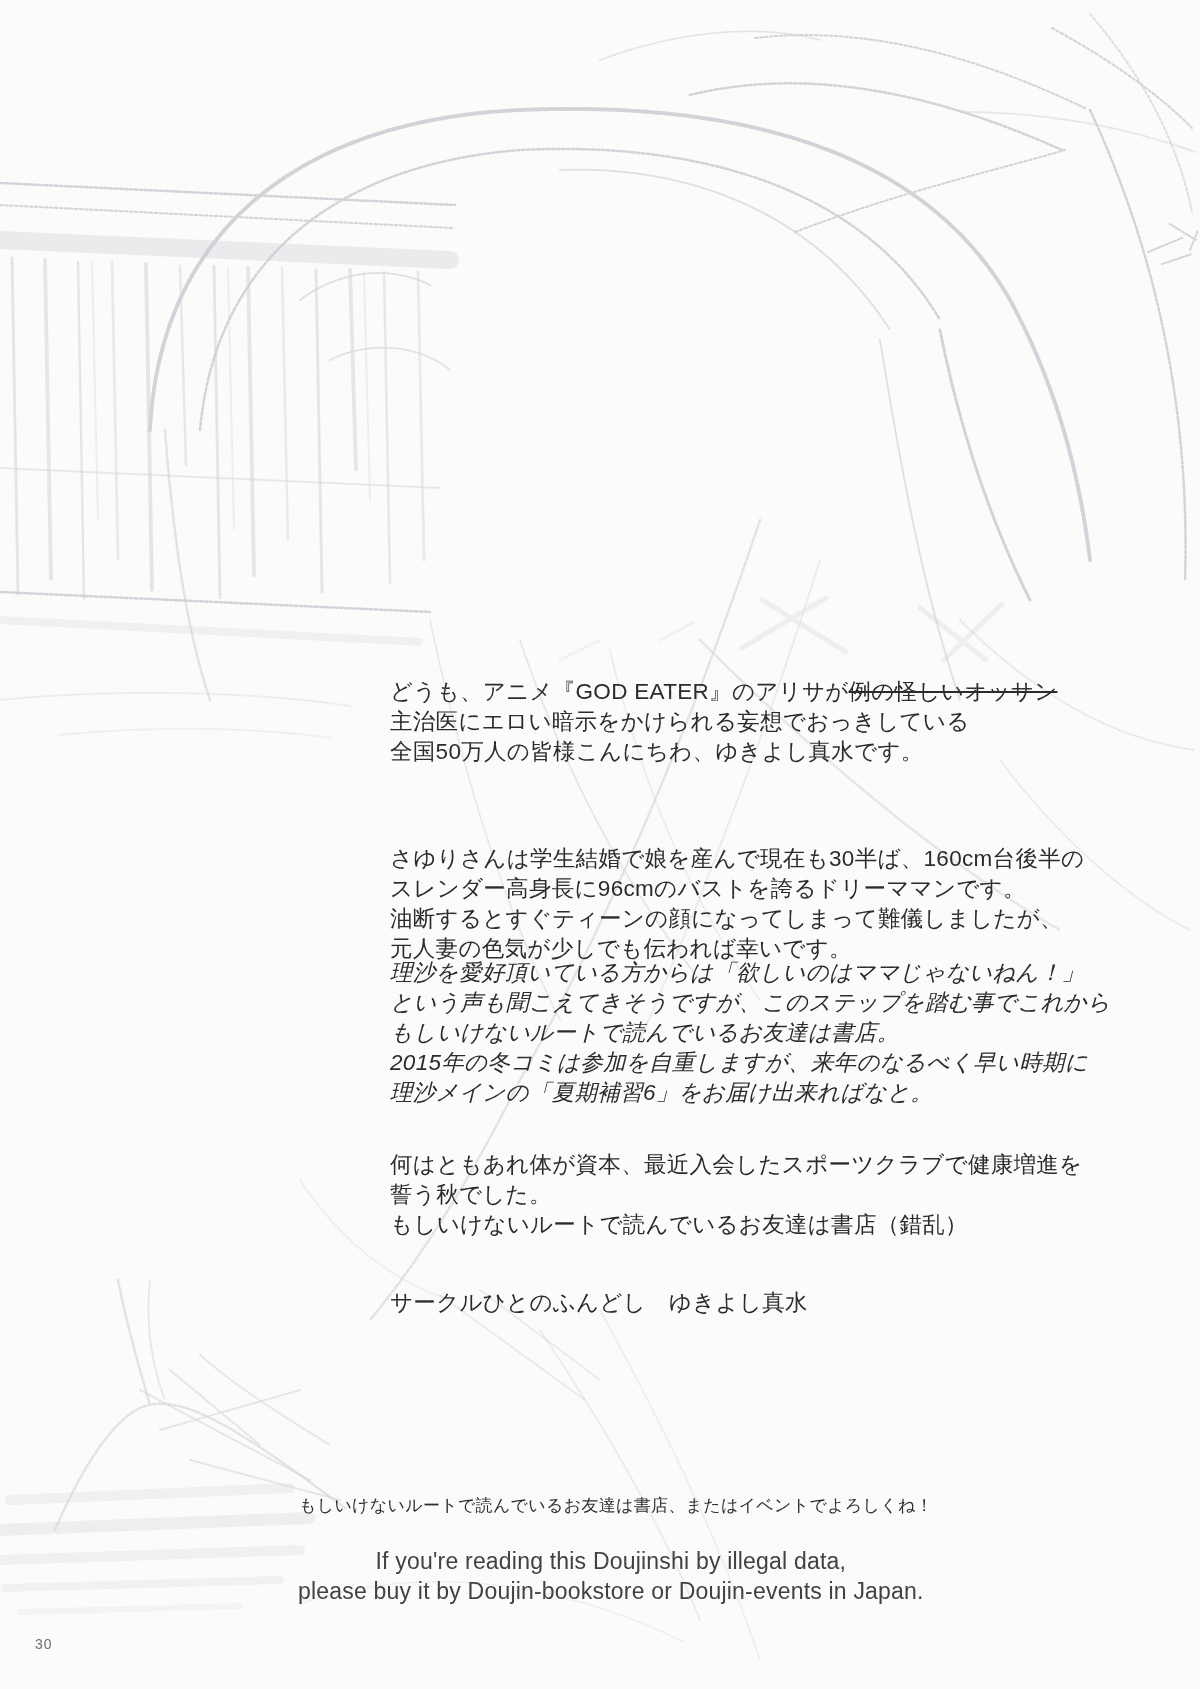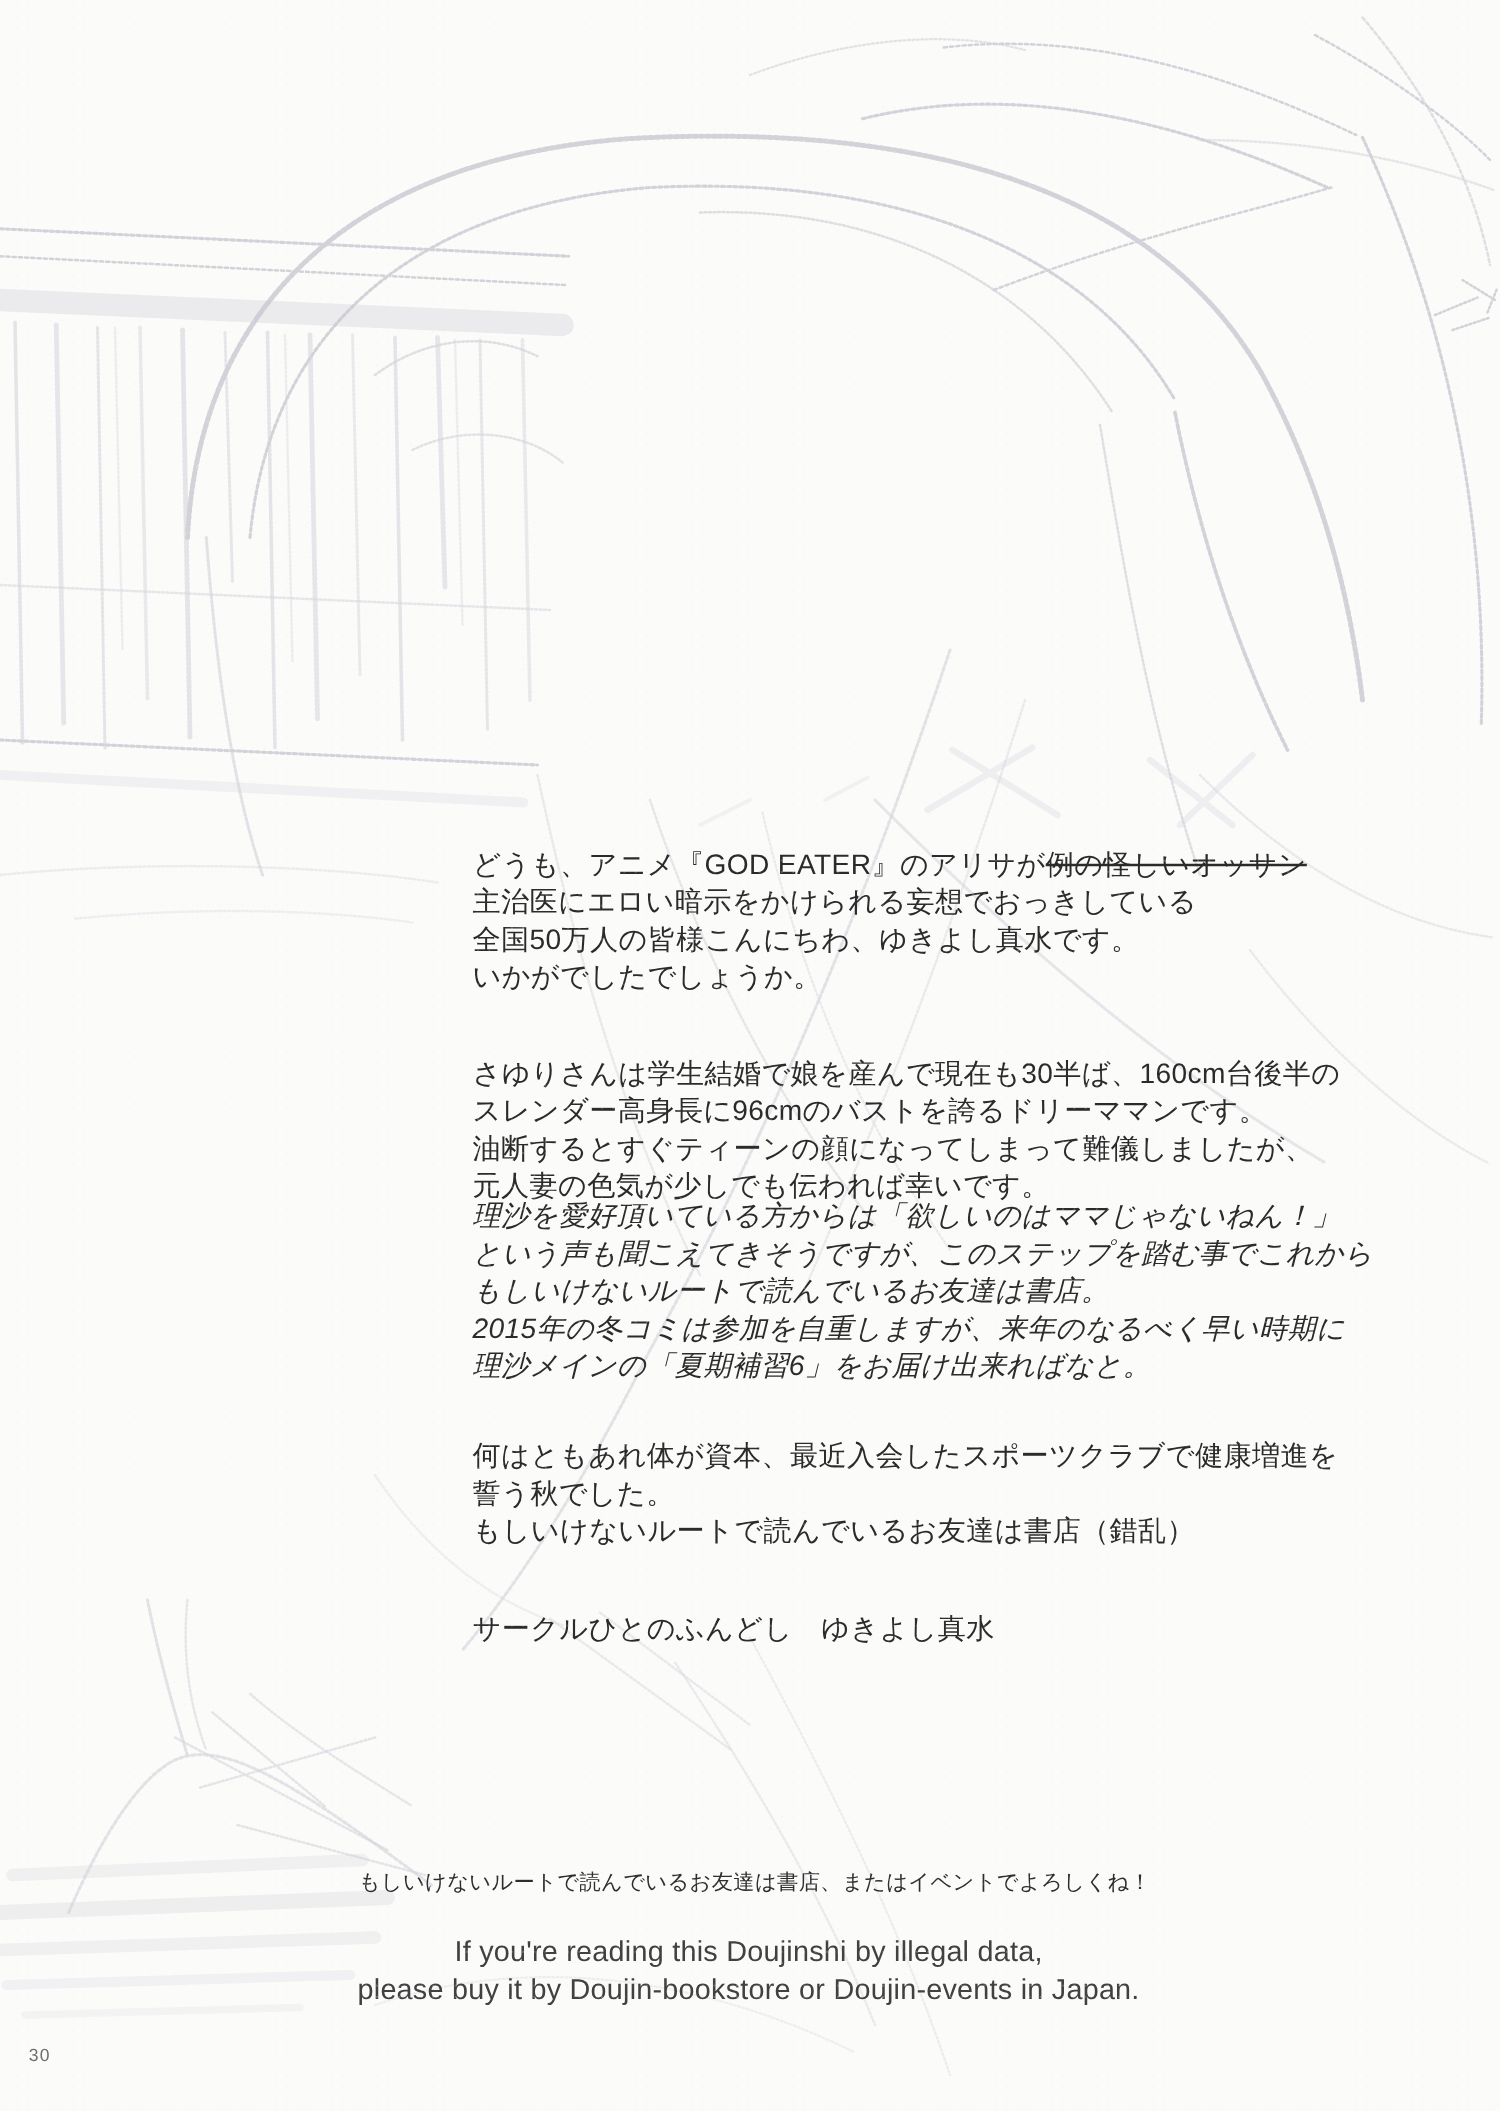--- a/index.html
+++ b/index.html
@@ -14,21 +14,21 @@
   #page::after{
     content:"";position:absolute;inset:0;pointer-events:none;
     background-image:radial-gradient(#ececee 0.6px, transparent 0.8px);
     background-size:9px 9px;opacity:.25;
   }
   svg.sketch{position:absolute;left:0;top:0;filter:blur(.3px);}
   .sk{fill:none;stroke:#d2d2d9;stroke-linecap:round;}
   .d1{stroke-dasharray:2.6 2.4;}
   .d2{stroke-dasharray:1.6 2.0;}
   .band{stroke:#c7c7d0;}
-  .text-layer{position:absolute;inset:0;color:#2b2b2b;}
+  .text-layer{position:absolute;inset:0;color:#2b2b2b;margin-left:12px;}
   .para{
     position:absolute;left:378px;
     font-size:22.5px;line-height:30px;letter-spacing:.3px;
     white-space:nowrap;
   }
   .line{height:30px;}
   .struck{text-decoration:line-through;text-decoration-thickness:2.2px;padding-right:8px;}
   #p1{top:677px;}
   #p2{top:844px;}
   #p3{top:958px;font-style:italic;}
@@ -117,21 +117,20 @@
     <path class="sk d2" stroke-width="1.8" opacity=".35" d="M600,1310 C660,1420 720,1540 760,1660"></path>
     <path class="sk d2" stroke-width="1.8" opacity=".3" d="M300,1604 C424,1562 562,1582 684,1642"></path>
   </svg>
 
   <div class="text-layer">
 
     <div class="para" id="p1">
       <div class="line"><span>どうも、アニメ『GOD EATER』のアリサが</span><span class="struck">例の怪しいオッサン</span></div>
       <div class="line">主治医にエロい暗示をかけられる妄想でおっきしている</div>
       <div class="line">全国50万人の皆様こんにちわ、ゆきよし真水です。</div>
-      <div class="line">いかがでしたでしょうか。</div>
     </div>
 
     <div class="para" id="p2">
       <div class="line">さゆりさんは学生結婚で娘を産んで現在も30半ば、160cm台後半の</div>
       <div class="line">スレンダー高身長に96cmのバストを誇るドリーママンです。</div>
       <div class="line">油断するとすぐティーンの顔になってしまって難儀しましたが、</div>
       <div class="line">元人妻の色気が少しでも伝われば幸いです。</div>
     </div>
 
     <div class="para" id="p3">

